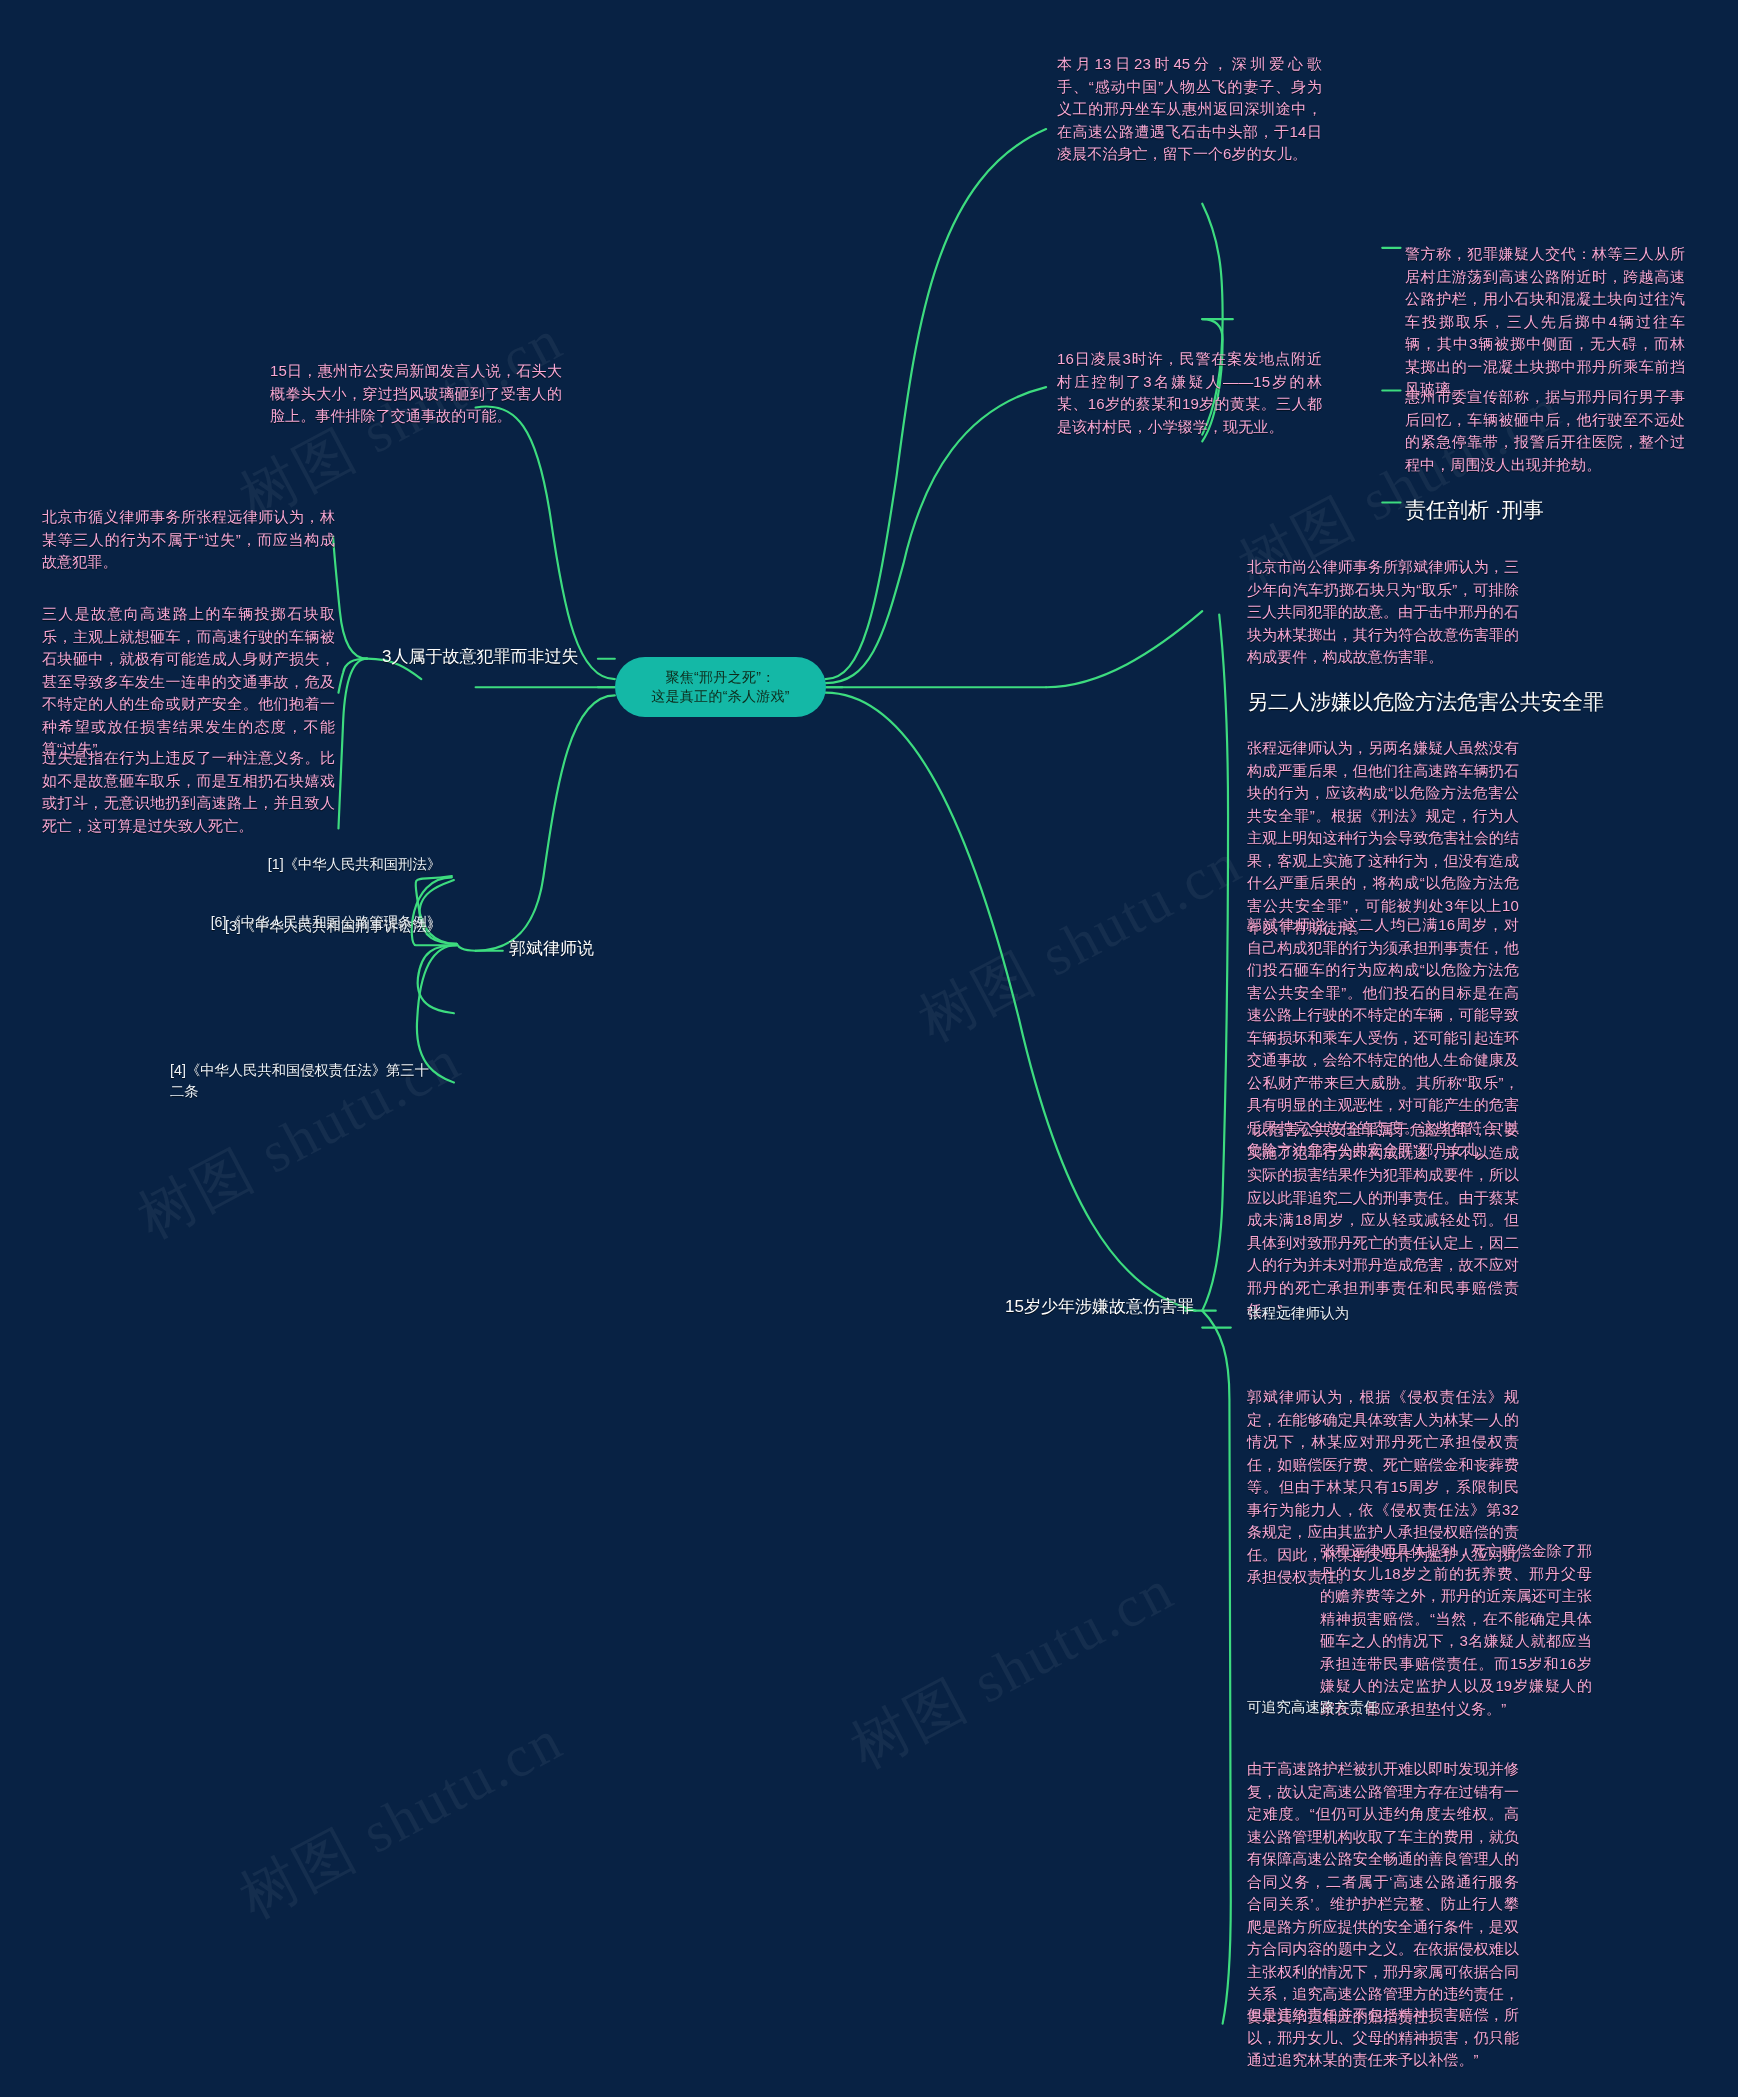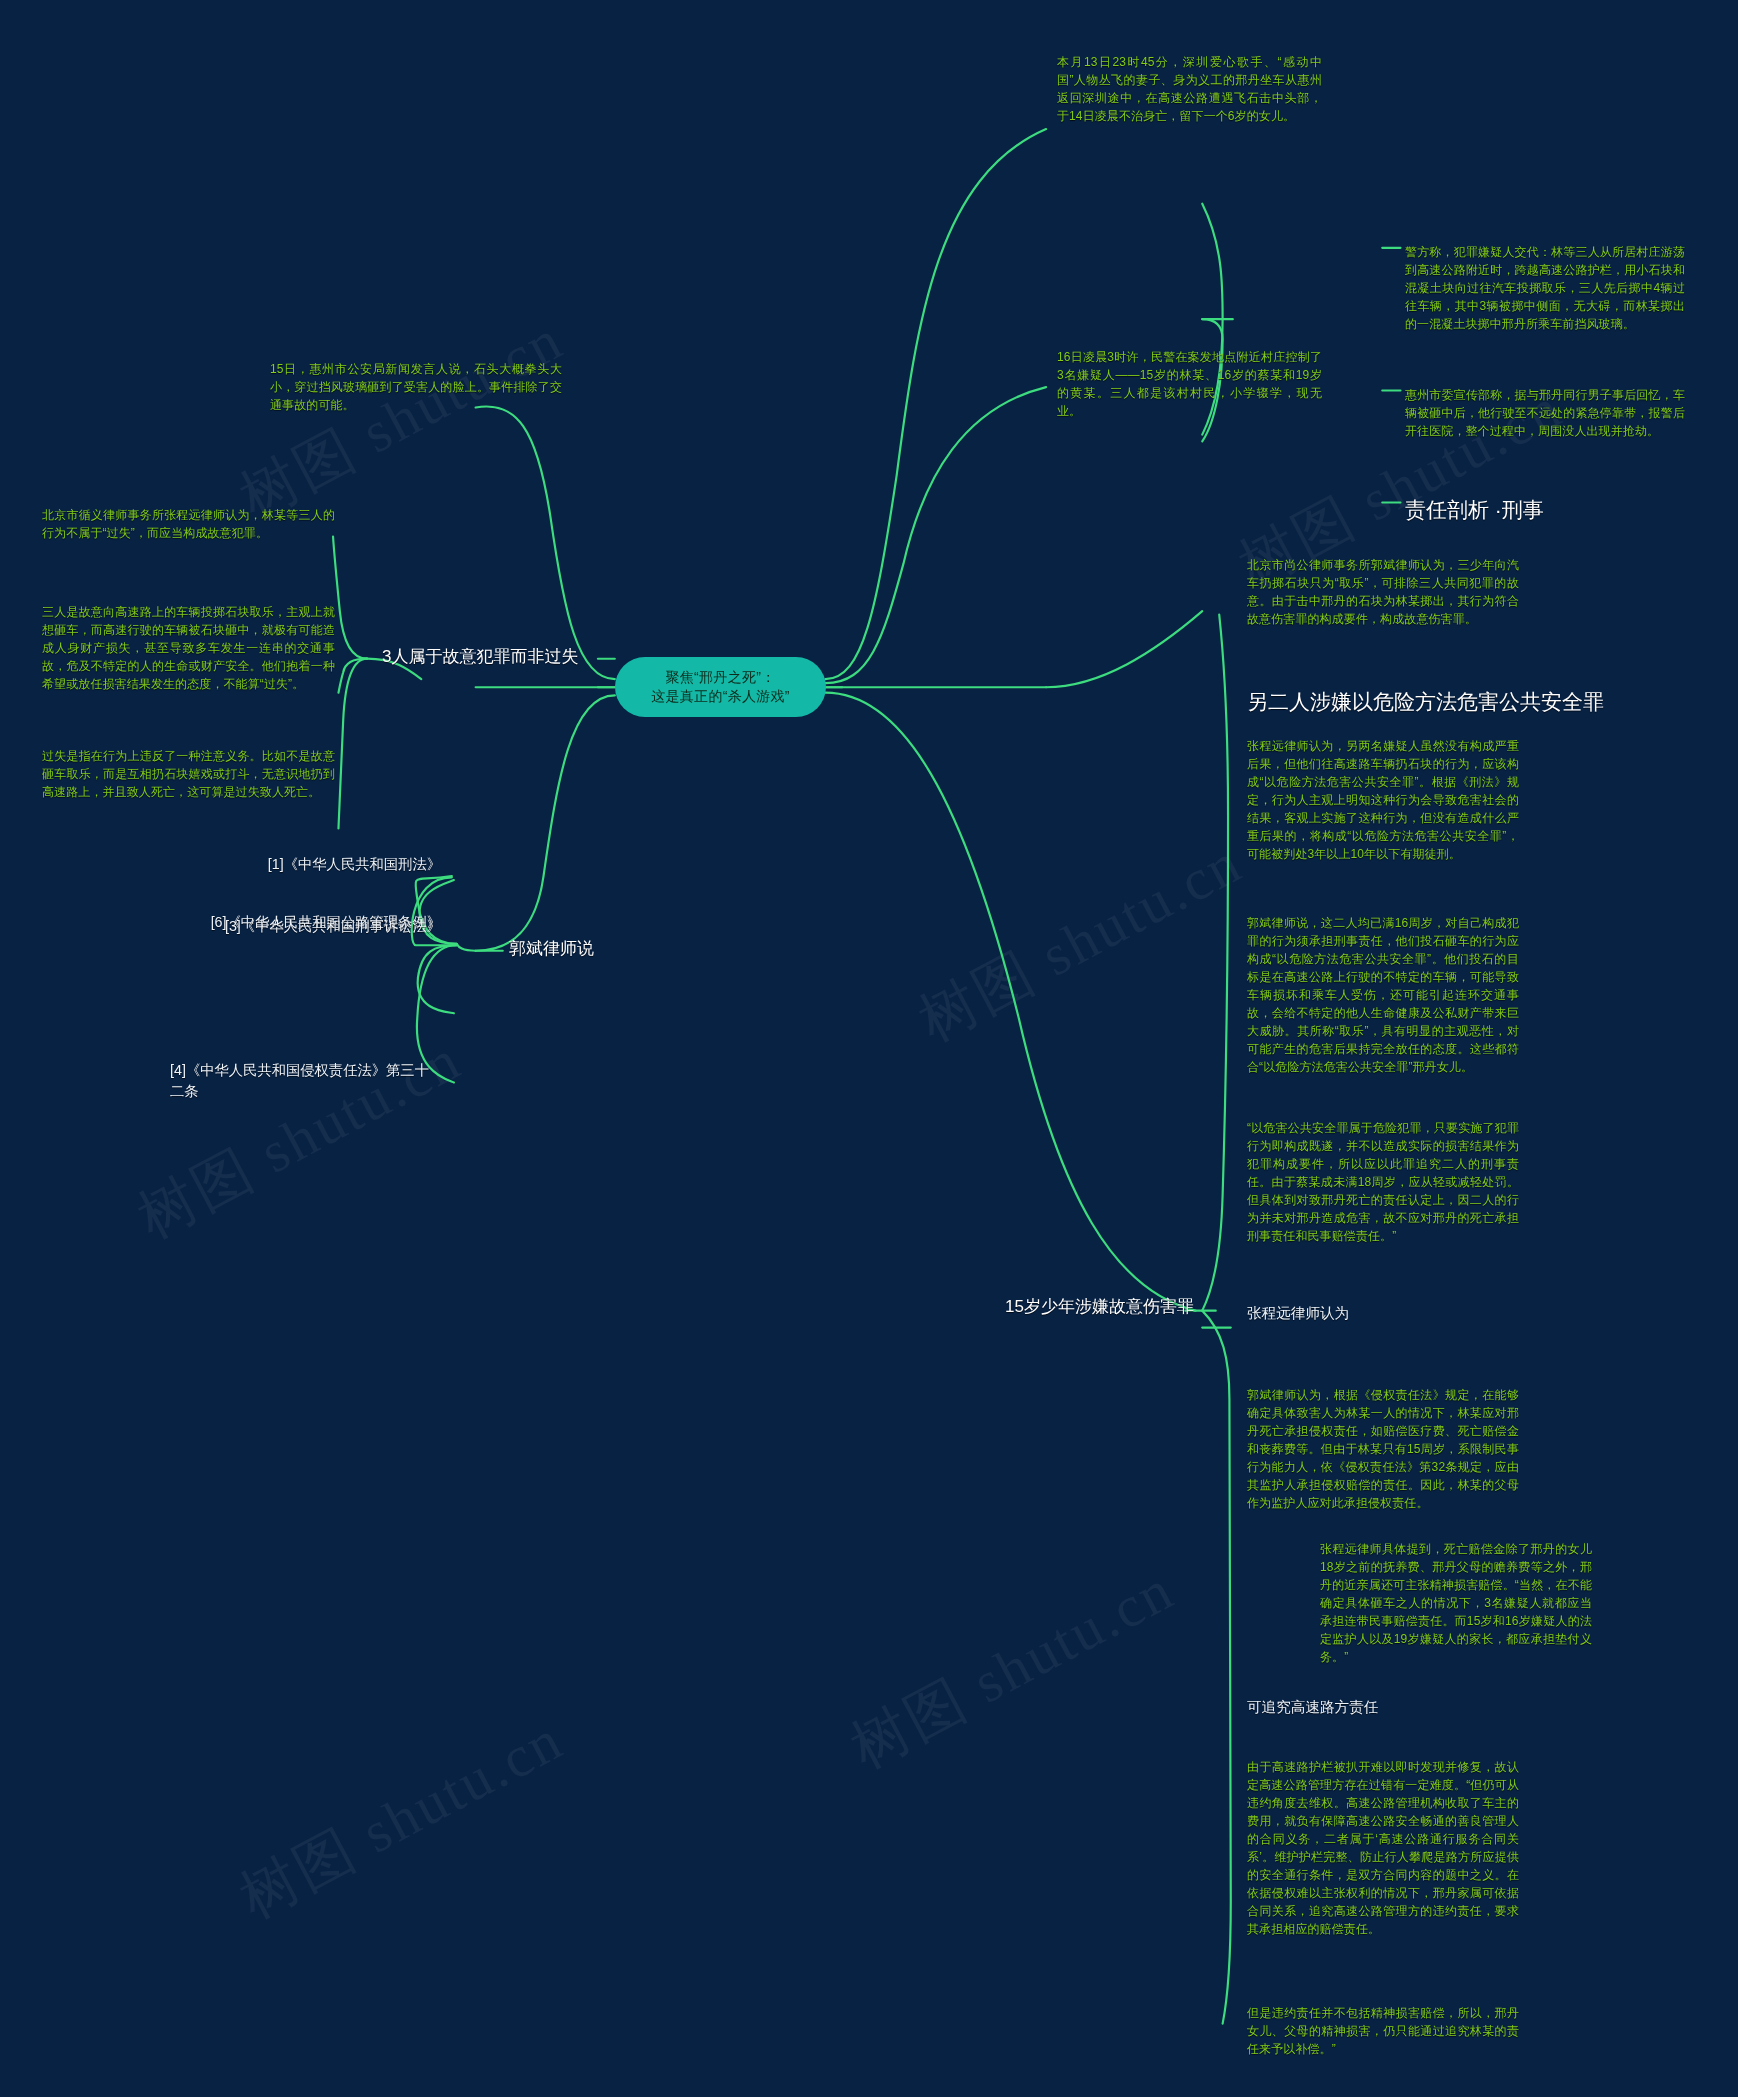--- a/index.html
+++ b/index.html
@@ -24,22 +24,22 @@
     user-select:none;
     pointer-events:none;
   }
   .node{
     position:absolute;
     box-sizing:border-box;
     line-height:1.5;
     text-shadow:0 0.7px 0.7px rgba(0,0,0,.65);
   }
   .para{
-    font-size:12px;
-    color:#84cc16;
+    font-size:15px;
+    color:#f9a8d4;
     text-align:justify;
     text-justify:inter-ideograph;
     letter-spacing:0.1px;
   }
   .branch{
     font-size:17px;
     color:#ffffff;
     white-space:nowrap;
   }
   .branch.small{font-size:21px;}

